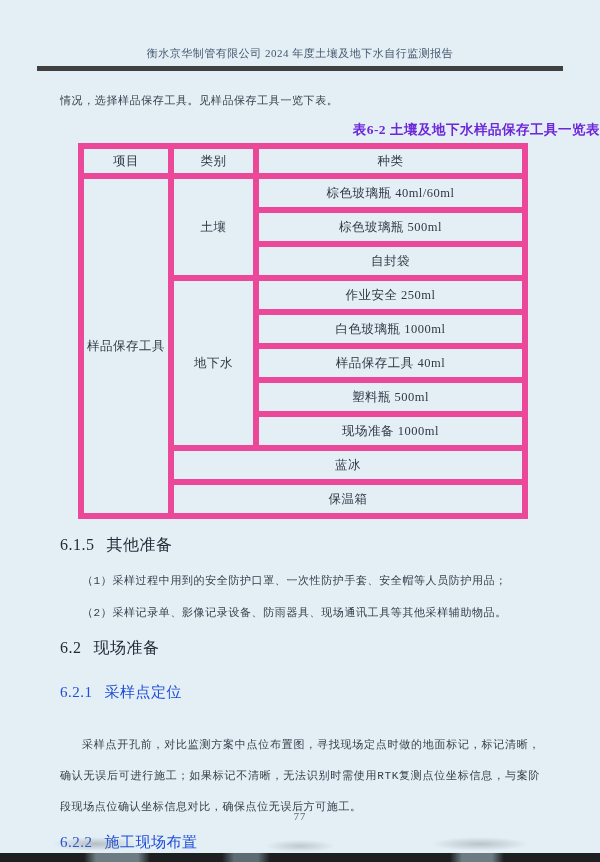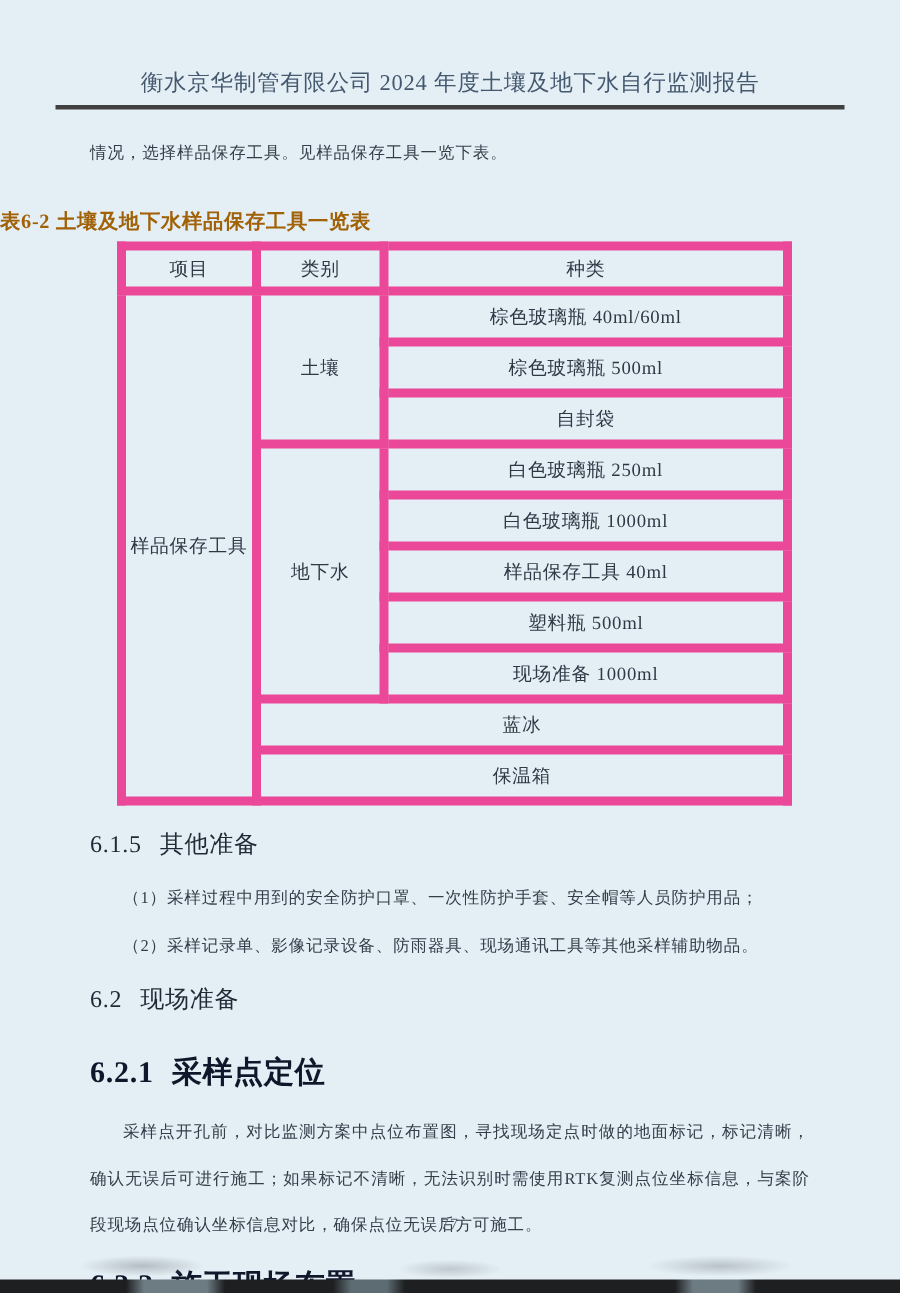--- a/index.html
+++ b/index.html
@@ -35,44 +35,44 @@
     background: linear-gradient(90deg,
       #1d1f20 0%, #1d1f20 14%,
       #6d7b82 16%, #6d7b82 23%, #1d1f20 25%,
       #1d1f20 37%, #5d6b72 39%, #5d6b72 43%, #1d1f20 45%,
       #1d1f20 75%, #6d7b82 77%, #6d7b82 82%, #1d1f20 84%, #1d1f20 100%);
   }
 
   .running-head {
     margin: 0 37px;
     padding: 46px 0 5px 0;
-    border-bottom: 3px solid #404040;
+    border-bottom: 5px solid #404040;
     text-align: center;
-    font-size: 15px;
+    font-size: 11px;
     letter-spacing: 0.5px;
     color: #44586e;
   }
 
   .body-text {
     margin: 0 60px;
     font-size: 11px;
     line-height: 31px;
     letter-spacing: 0.6px;
     text-align: justify;
     color: #333e4a;
   }
   .intro { margin-top: 20px; line-height: 18px; }
 
   .table-caption {
-    margin-top: 28px;
-    text-align: left;
+    margin-top: 12px;
+    text-align: right;
     font-weight: bold;
     font-size: 13.5px;
     letter-spacing: 0.5px;
-    color: #a16207;
+    color: #6d28d9;
   }
 
   table.storage {
     border-collapse: collapse;
     margin: 4px 0 0 78px;
     width: 444px;
     table-layout: fixed;
   }
   table.storage td {
     border: 6px solid #ec4899;
@@ -90,31 +90,31 @@
   h2.sec {
     margin: 16px 0 0 60px;
     font-size: 16px;
     font-weight: normal;
     color: #1f2a36;
     letter-spacing: 0.5px;
   }
   h2.sec .num { margin-right: 12px; }
   h3.subsec {
     margin: 24px 0 0 60px;
-    font-size: 20px;
-    font-weight: bold;
-    color: #0f172a;
+    font-size: 15px;
+    font-weight: normal;
+    color: #1d4ed8;
     letter-spacing: 0.5px;
   }
   h3.subsec .num { margin-right: 12px; }
 
-  .para { text-indent: 2em; }
+  .para { text-indent: 2em; font-family: Liberation Mono, monospace; }
   .mt16 { margin-top: 16px; }
   .mt14 { margin-top: 14px; }
-  .mt12 { margin-top: 12px; }
+  .mt12 { margin-top: 28px; }
   .mt24 { margin-top: 24px; }
   .single { line-height: 18px; text-align: left; }
 
   .page-number {
     position: absolute;
     left: 0; bottom: 40px;
     width: 100%;
     text-align: center;
     font-size: 10.5px;
     color: #56646f;
@@ -152,21 +152,21 @@
         <td>棕色玻璃瓶 40ml/60ml</td>
       </tr>
       <tr>
         <td>棕色玻璃瓶 500ml</td>
       </tr>
       <tr>
         <td>自封袋</td>
       </tr>
       <tr>
         <td rowspan="5">地下水</td>
-        <td>白色玻璃瓶 250ml</td>
+        <td>作业安全 250ml</td>
       </tr>
       <tr>
         <td>白色玻璃瓶 1000ml</td>
       </tr>
       <tr>
         <td>样品保存工具 40ml</td>
       </tr>
       <tr>
         <td>塑料瓶 500ml</td>
       </tr>

